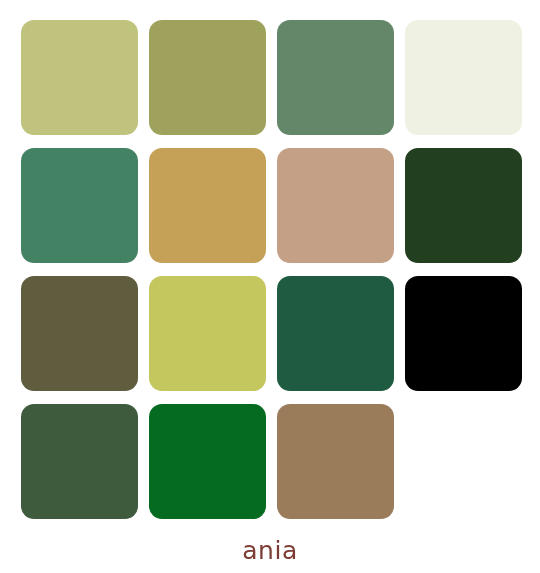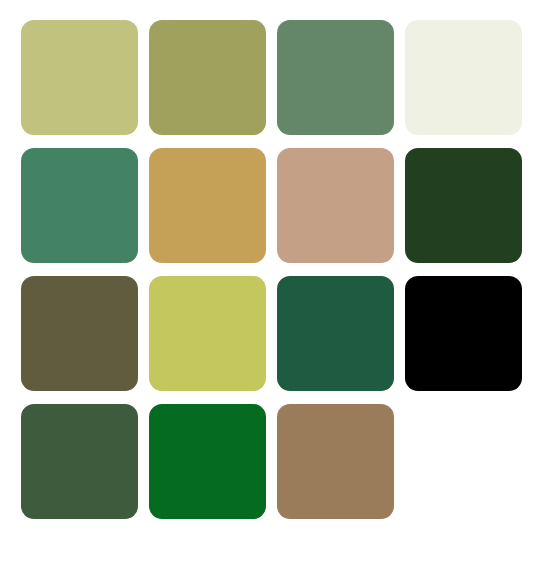--- a/index.html
+++ b/index.html
@@ -75,14 +75,15 @@
     <div class="swatch" title="#5f5d3d" style="background-color: rgb(95, 93, 61); border-radius: 13px;"></div>
     <div class="swatch" title="#c3c75e" style="background-color: rgb(195, 199, 94); border-radius: 13px;"></div>
     <div class="swatch" title="#1f5b40" style="background-color: rgb(31, 91, 64); border-radius: 13px;"></div>
     <div class="swatch" title="#000000" style="background-color: rgb(0, 0, 0); border-radius: 13px;"></div>
     <div class="swatch" title="#3f5b3d" style="background-color: rgb(63, 91, 61); border-radius: 13px;"></div>
     <div class="swatch" title="#056b21" style="background-color: rgb(5, 107, 33); border-radius: 13px;"></div>
     <div class="swatch" title="#9a7b5a" style="background-color: rgb(154, 123, 90); border-radius: 13px;"></div>
     <div class="swatch-empty"></div>
   </div>
 
+  <div id="palette-caption" style="color: rgb(124, 59, 51);">ania</div>
 
 </div>
 
 </body></html>

